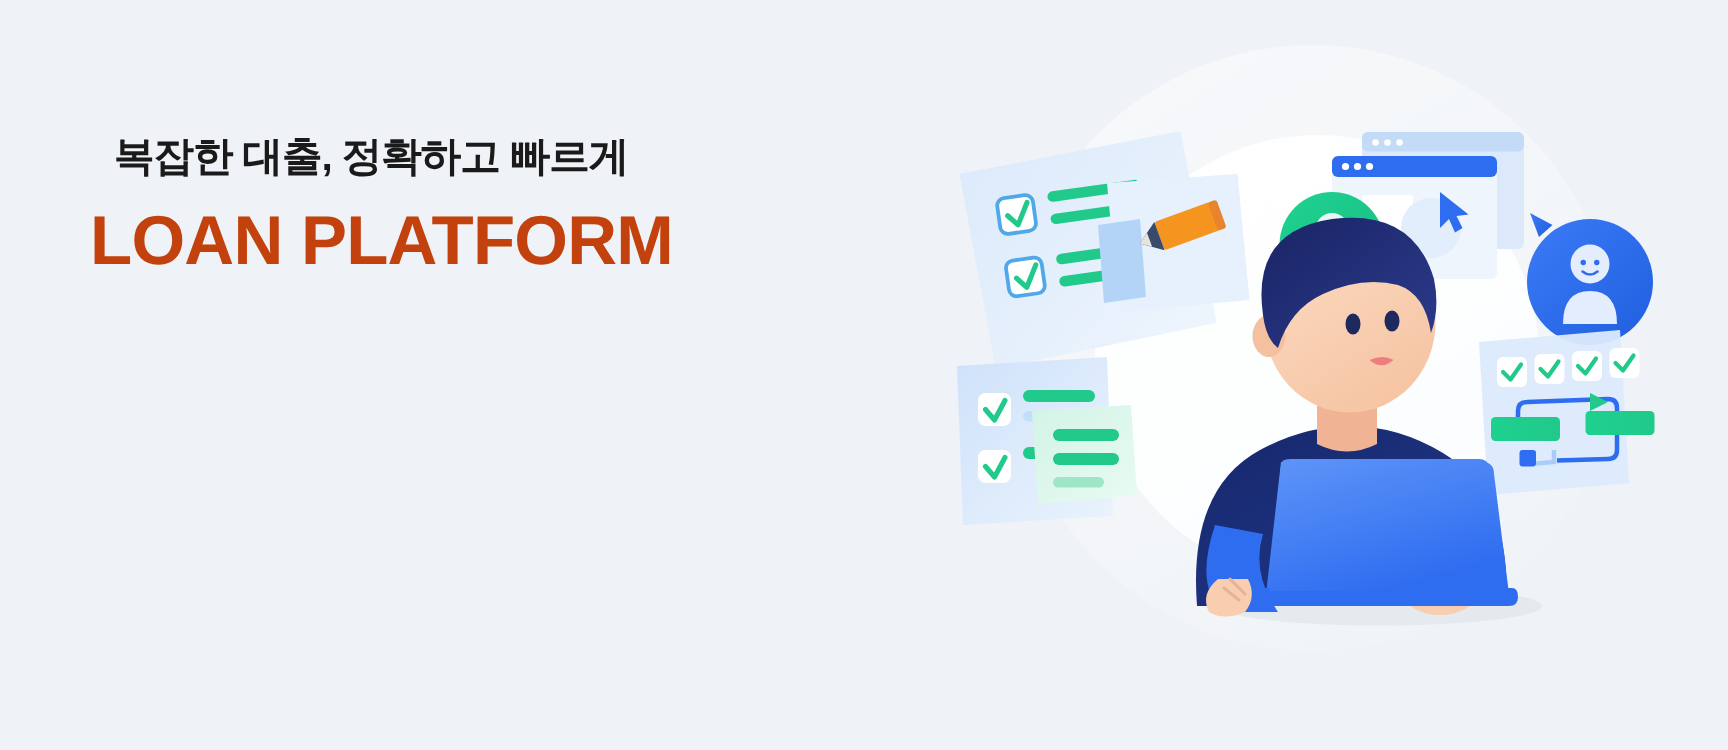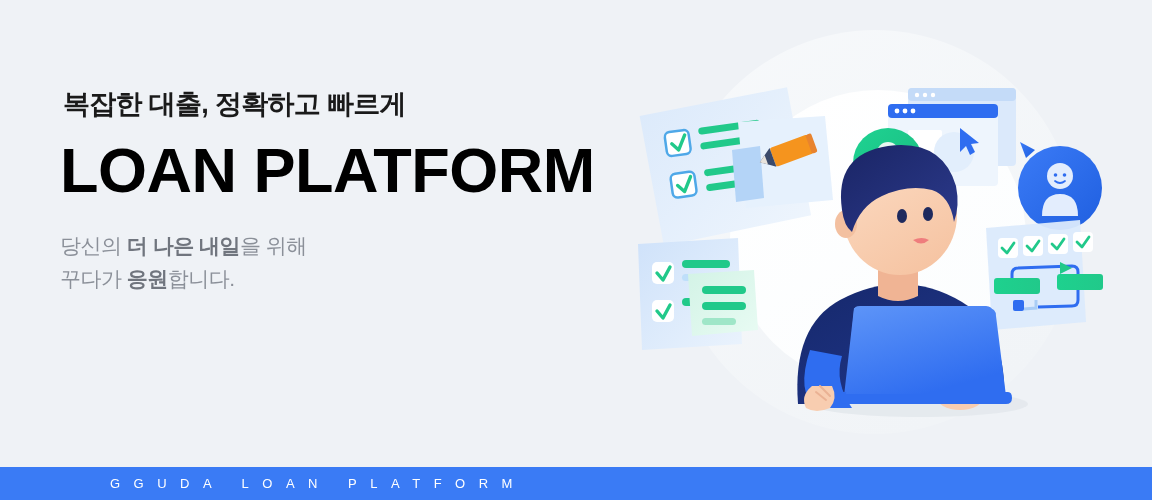--- a/index.html
+++ b/index.html
@@ -29,36 +29,36 @@
     top: 88px;
     width: 560px;
     z-index: 5;
   }
   .tagline {
     font-size: 27px;
     font-weight: bold;
     color: #1a1a1a;
     letter-spacing: -0.7px;
     line-height: 1.2;
-    margin: 0 0 16px 3px;
+    margin: 0 0 16px 16px;
     white-space: nowrap;
   }
   .brand {
     font-size: 58px;
     font-weight: bold;
     color: #3a72f0;
     letter-spacing: 0.5px;
     line-height: 1.05;
     margin: 0 0 8px 0;
     white-space: nowrap;
   }
   .platform {
-    font-size: 63px;
+    font-size: 46px;
     font-weight: bold;
-    color: #000000;
+    color: #c2410c;
     letter-spacing: -0.5px;
     line-height: 1.08;
     margin: 0 0 26px 0;
     white-space: nowrap;
   }
   .sub {
     font-size: 21px;
     color: #8b9099;
     line-height: 1.55;
     margin: 0;
@@ -296,27 +296,16 @@
         <path d="M234,308 L368,308 Q376,308 376,316 L386,396 L224,396 Z" fill="url(#gLaptop)" transform="translate(0,0)"></path>
         <path d="M222,392 L388,392 Q392,392 392,398 Q392,404 386,404 L226,404 Q220,404 220,398 Q220,392 222,392 Z" fill="#2f6df0"></path>
         <path d="M234,310 Q234,306 240,306 L366,306 Q372,306 373,312 L384,394 L226,394 Z" fill="url(#gLaptop)"></path>
       </g>
     </svg>
   </div>
 
   <div class="copy">
     <div class="tagline">복잡한 대출, 정확하고 빠르게</div>
     <div class="platform">LOAN PLATFORM</div>
-    <div class="sub">
-      <span class="sub-line">
-        <span>당신의 </span><span class="bold">더 나은 내일</span><span>을 위해</span>
-      </span>
-      <span class="sub-line">
-        <span>꾸다가 </span><span class="bold">응원</span><span>합니다.</span>
-      </span>
-    </div>
   </div>
 
-  <div class="bottom-bar">
-    <div class="bottom-bar-text">GGUDA  LOAN  PLATFORM</div>
-  </div>
 
 </div>
 
 </body></html>

